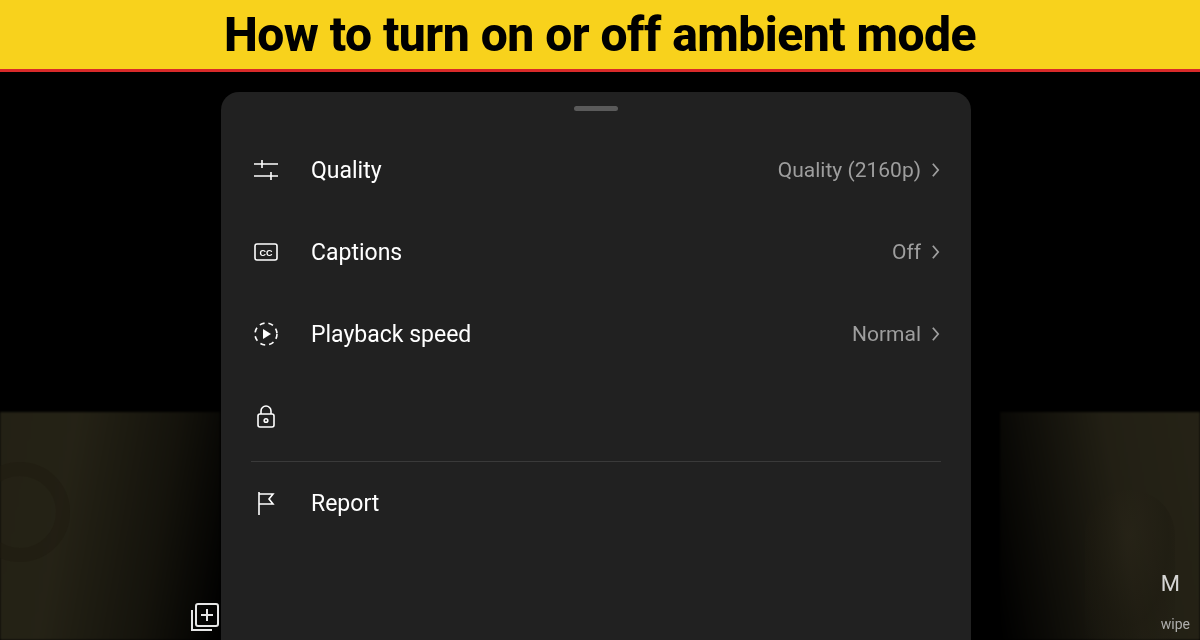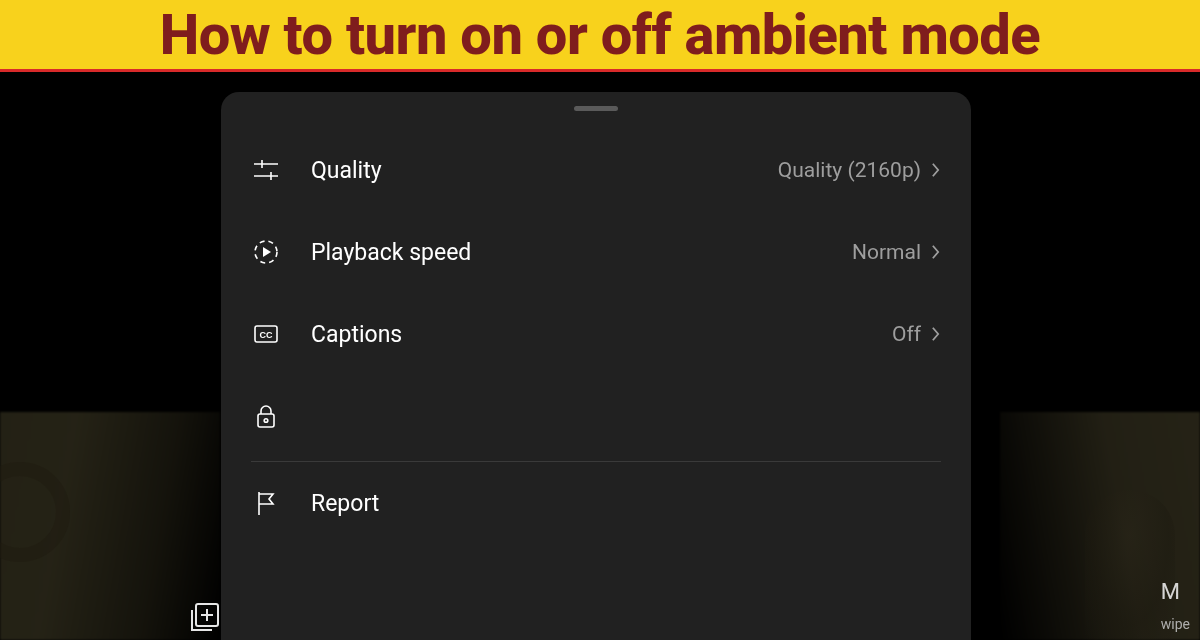--- a/index.html
+++ b/index.html
@@ -14,23 +14,23 @@
   .banner {
     width: 100%;
     height: 72px;
     background: #f8d21c;
     border-bottom: 3px solid #d92a2a;
     display: flex;
     align-items: center;
     justify-content: center;
   }
   .banner-title {
-    font-size: 56px;
+    font-size: 48px;
     font-weight: 800;
-    color: #7f1d1d;
+    color: #000000;
     letter-spacing: -0.5px;
   }
   .stage {
     position: relative;
     width: 100%;
     height: 568px;
     background: #000;
   }
   .bg-left {
     position: absolute;
@@ -78,21 +78,21 @@
     bottom: 8px;
     color: #e9e9e9;
     font-size: 22px;
     font-weight: 400;
     opacity: 0.9;
   }
   .bg-right-text .sub {
     display: block;
     font-size: 14px;
     color: #bdbdbd;
-    margin-top: 12px;
+    margin-top: 20px;
   }
   .bg-bottom-icon {
     position: absolute;
     left: 188px;
     bottom: 6px;
     width: 34px;
     height: 34px;
     opacity: 0.9;
   }
   .sheet {
@@ -197,54 +197,54 @@
       <div class="chev">
         <svg viewBox="0 0 10 18">
             <polyline points="2,2 8,9 2,16"></polyline>
           </svg>
       </div>
     </div>
 
     <div class="menu-item">
       <div class="icon-slot">
         <svg viewBox="0 0 30 30">
+          <rect x="4" y="7" width="22" height="16" rx="2"></rect>
+          <text x="15" y="19" text-anchor="middle" font-size="9" font-family="Arial" fill="#fff" stroke="none" font-weight="bold">CC</text>
+        </svg>
+      </div>
+      <div class="label">Captions</div>
+      <div class="spacer"></div>
+      <div class="value">Off</div>
+      <div class="chev">
+        <svg viewBox="0 0 10 18">
+            <polyline points="2,2 8,9 2,16"></polyline>
+          </svg>
+      </div>
+    </div>
+
+    <div class="menu-item">
+      <div class="icon-slot">
+        <svg viewBox="0 0 30 30">
           <circle cx="15" cy="15" r="11" stroke-dasharray="5 4"></circle>
           <polygon points="12,10 12,20 20,15" fill="#fff" stroke="none"></polygon>
         </svg>
       </div>
       <div class="label">Playback speed</div>
       <div class="spacer"></div>
       <div class="value">Normal</div>
       <div class="chev">
         <svg viewBox="0 0 10 18">
             <polyline points="2,2 8,9 2,16"></polyline>
           </svg>
       </div>
     </div>
 
     <div class="menu-item">
       <div class="icon-slot">
         <svg viewBox="0 0 30 30">
-          <rect x="4" y="7" width="22" height="16" rx="2"></rect>
-          <text x="15" y="19" text-anchor="middle" font-size="9" font-family="Arial" fill="#fff" stroke="none" font-weight="bold">CC</text>
-        </svg>
-      </div>
-      <div class="label">Captions</div>
-      <div class="spacer"></div>
-      <div class="value">Off</div>
-      <div class="chev">
-        <svg viewBox="0 0 10 18">
-            <polyline points="2,2 8,9 2,16"></polyline>
-          </svg>
-      </div>
-    </div>
-
-    <div class="menu-item">
-      <div class="icon-slot">
-        <svg viewBox="0 0 30 30">
           <rect x="7" y="13" width="16" height="13" rx="2"></rect>
           <path d="M10 13 V10 a5 5 0 0 1 10 0 V13"></path>
           <circle cx="15" cy="19.5" r="1.8"></circle>
         </svg>
       </div>
       <div class="spacer"></div>
     </div>
 
 
     <div class="divider"></div>

